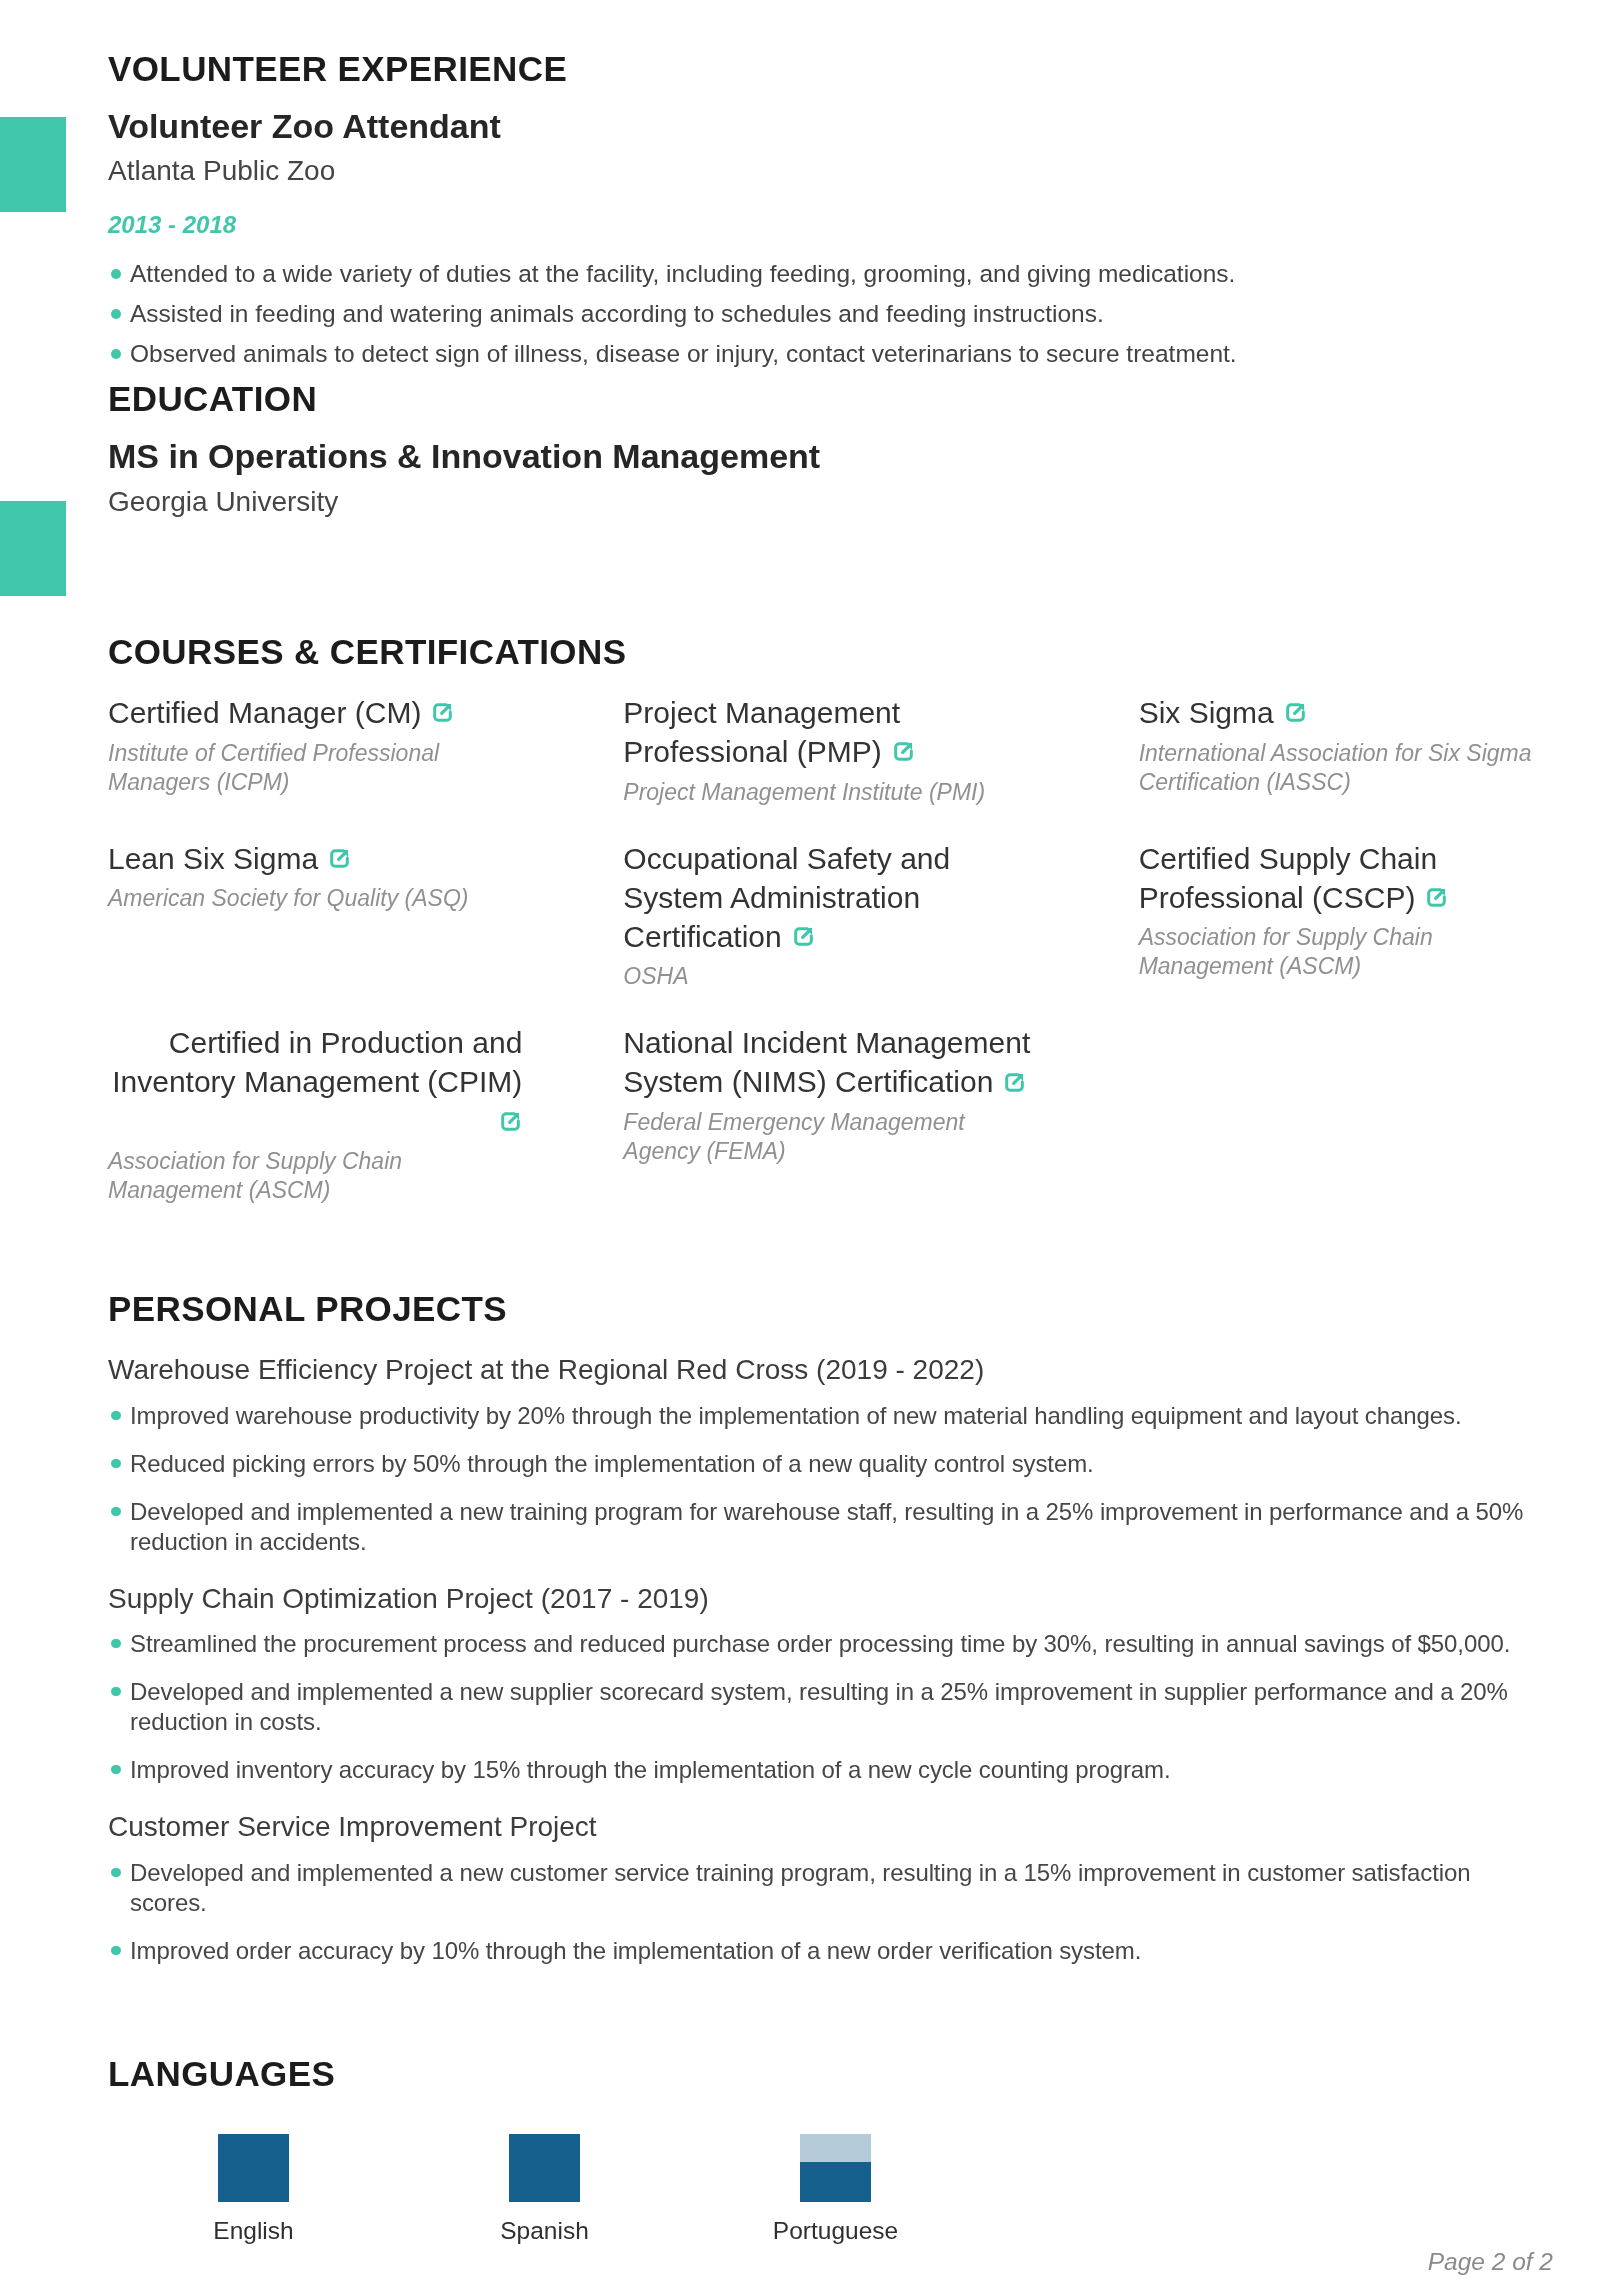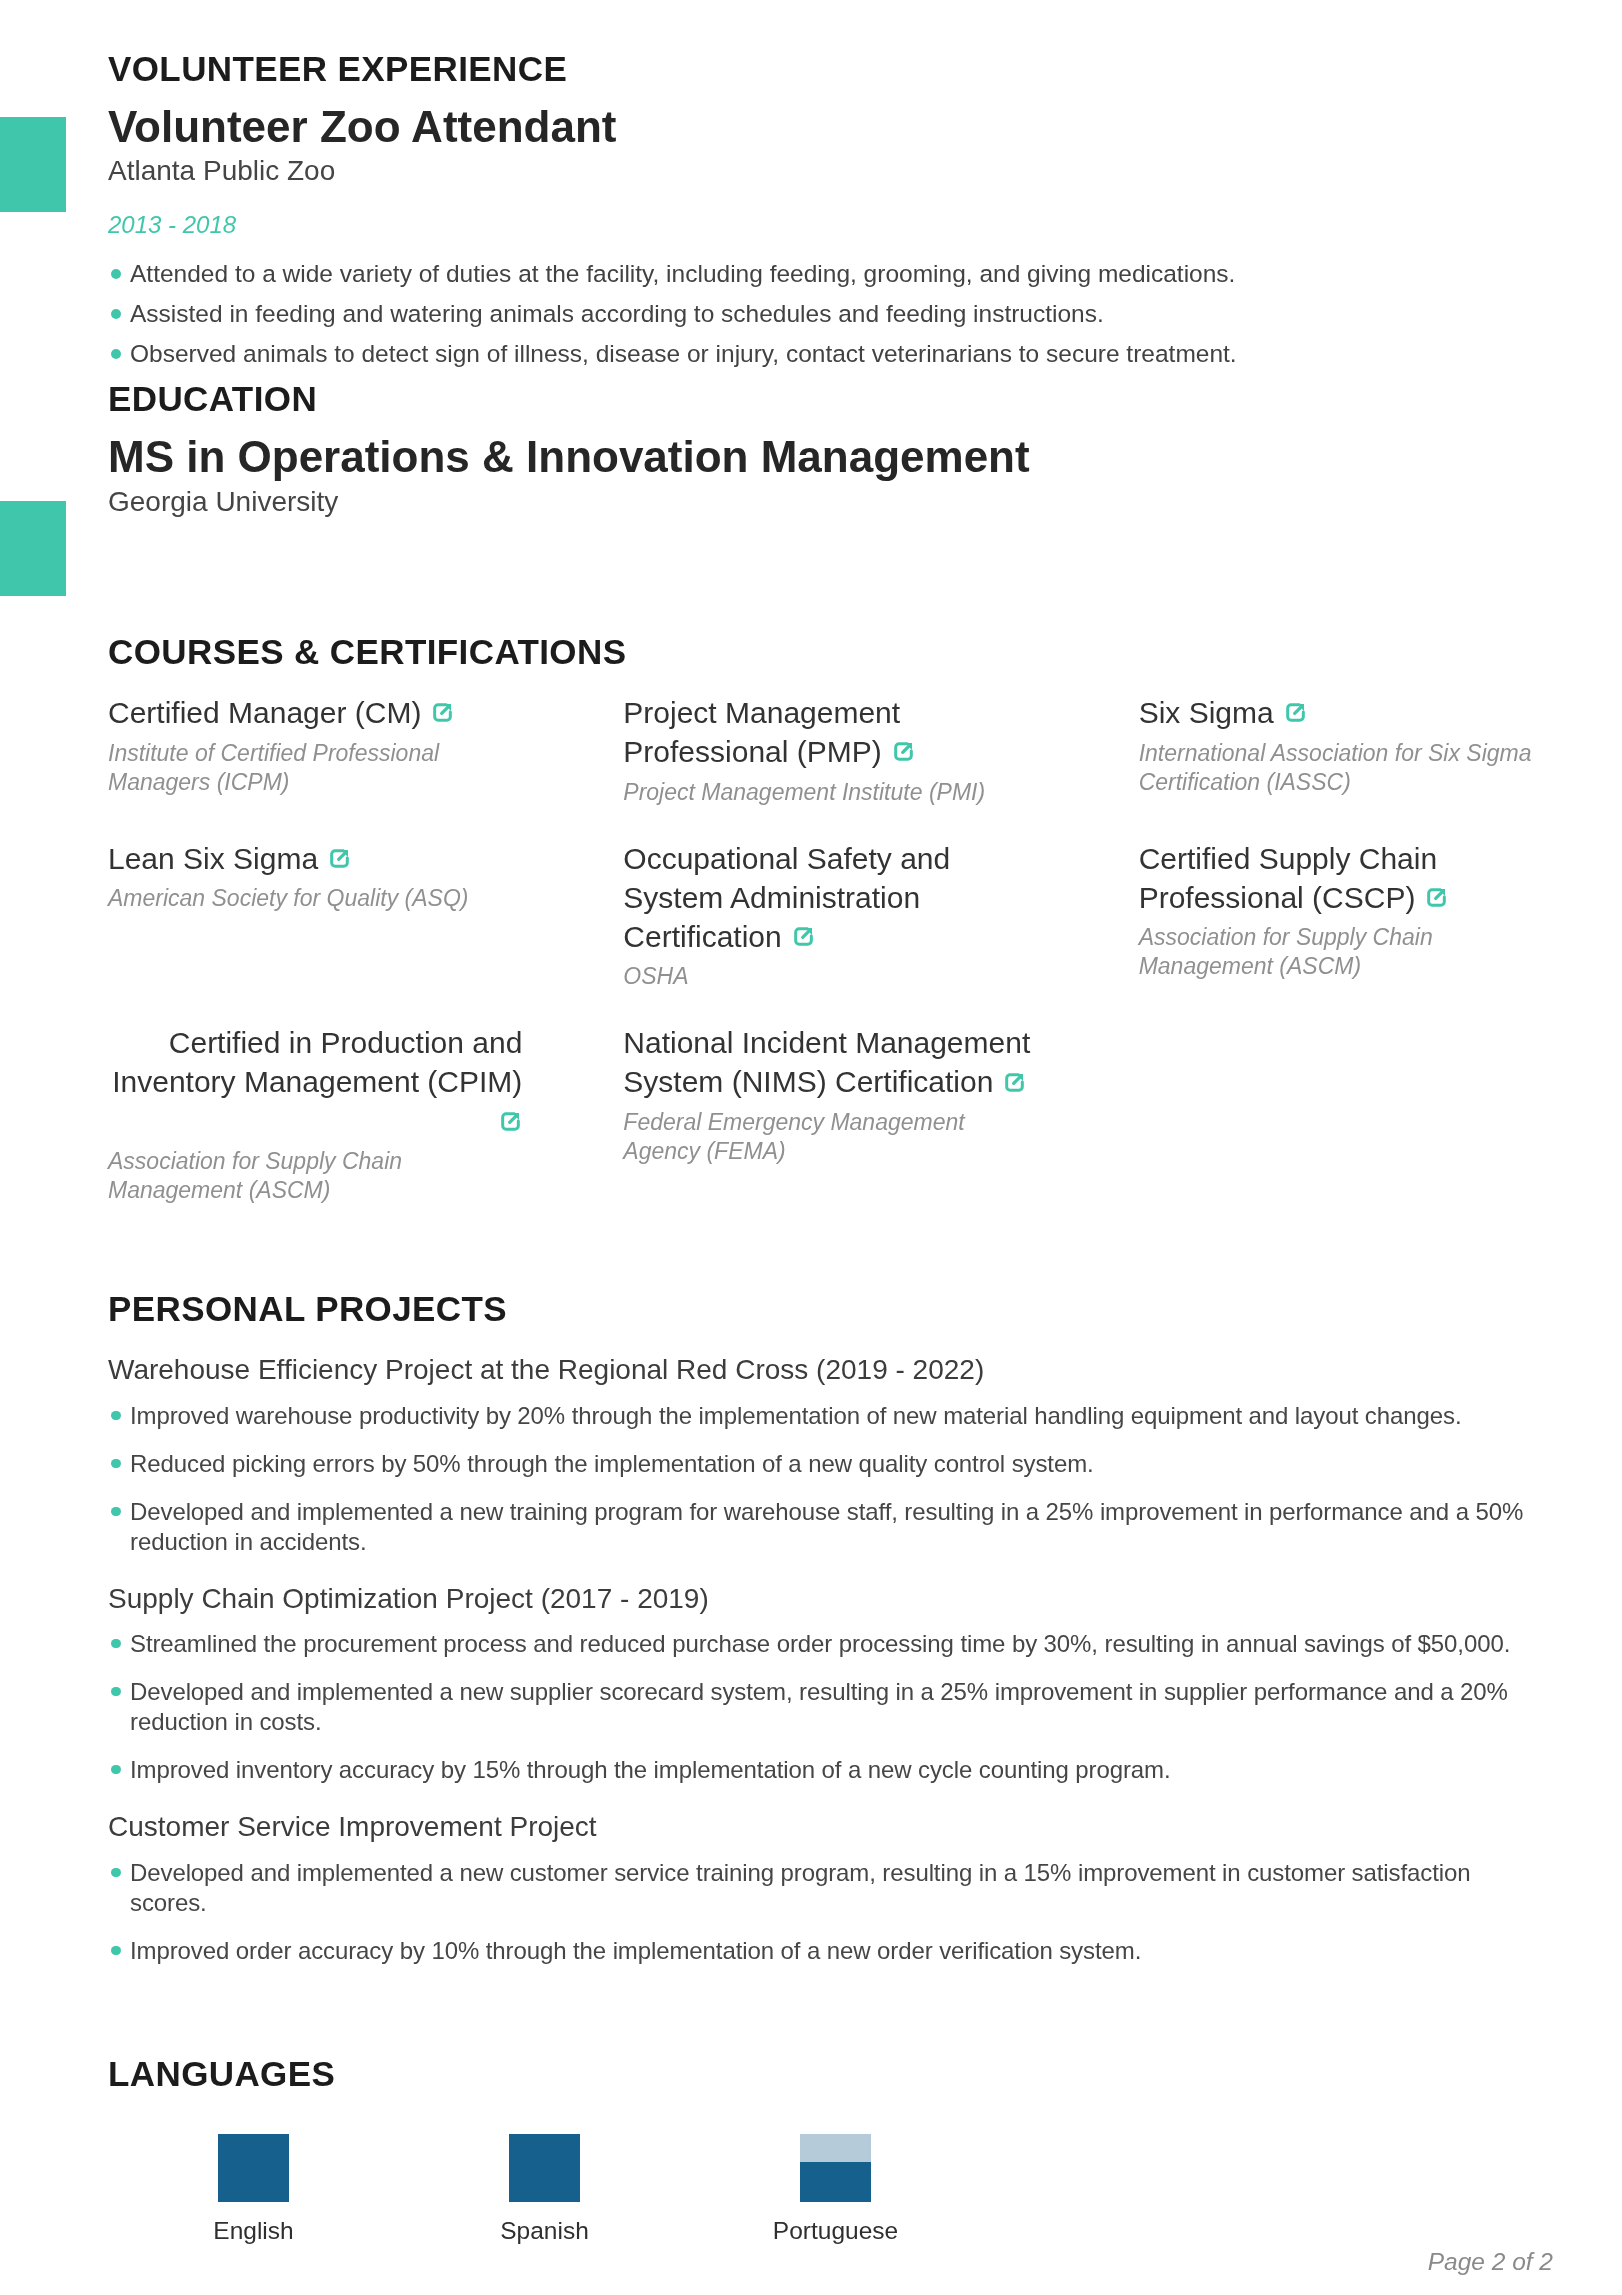--- a/index.html
+++ b/index.html
@@ -17,27 +17,27 @@
   .accent-square.sq2{top:501px;}
   .content{
     position:absolute;left:108px;top:0;width:1445px;
   }
   .section-heading{
     font-size:35px;font-weight:800;color:#1c1c1c;letter-spacing:0.4px;
     line-height:39px;margin:0;
   }
   .sec-volunteer .section-heading{margin-top:49px;}
   .entry-title{
-    font-size:44px;font-weight:700;color:#262626;line-height:39px;margin-top:18.6px;
+    font-size:34px;font-weight:700;color:#262626;line-height:39px;margin-top:18.6px;
   }
   .entry-sub{
     font-size:28px;font-weight:300;color:#454545;line-height:37px;margin-top:6.8px;
   }
   .entry-date{
-    font-size:24px;font-style:italic;color:#40C7AB;margin-top:22px;
+    font-size:24px;font-style:italic;color:#40C7AB;margin-top:22px;font-weight:bold;
   }
   ul.bullets{
     list-style:none;margin:20px 0 0 0;padding:0;
   }
   ul.bullets li{
     position:relative;padding-left:22px;
     font-size:24.5px;font-weight:300;color:#424242;line-height:30px;
     margin-bottom:10px;
   }
   ul.bullets li::before{

